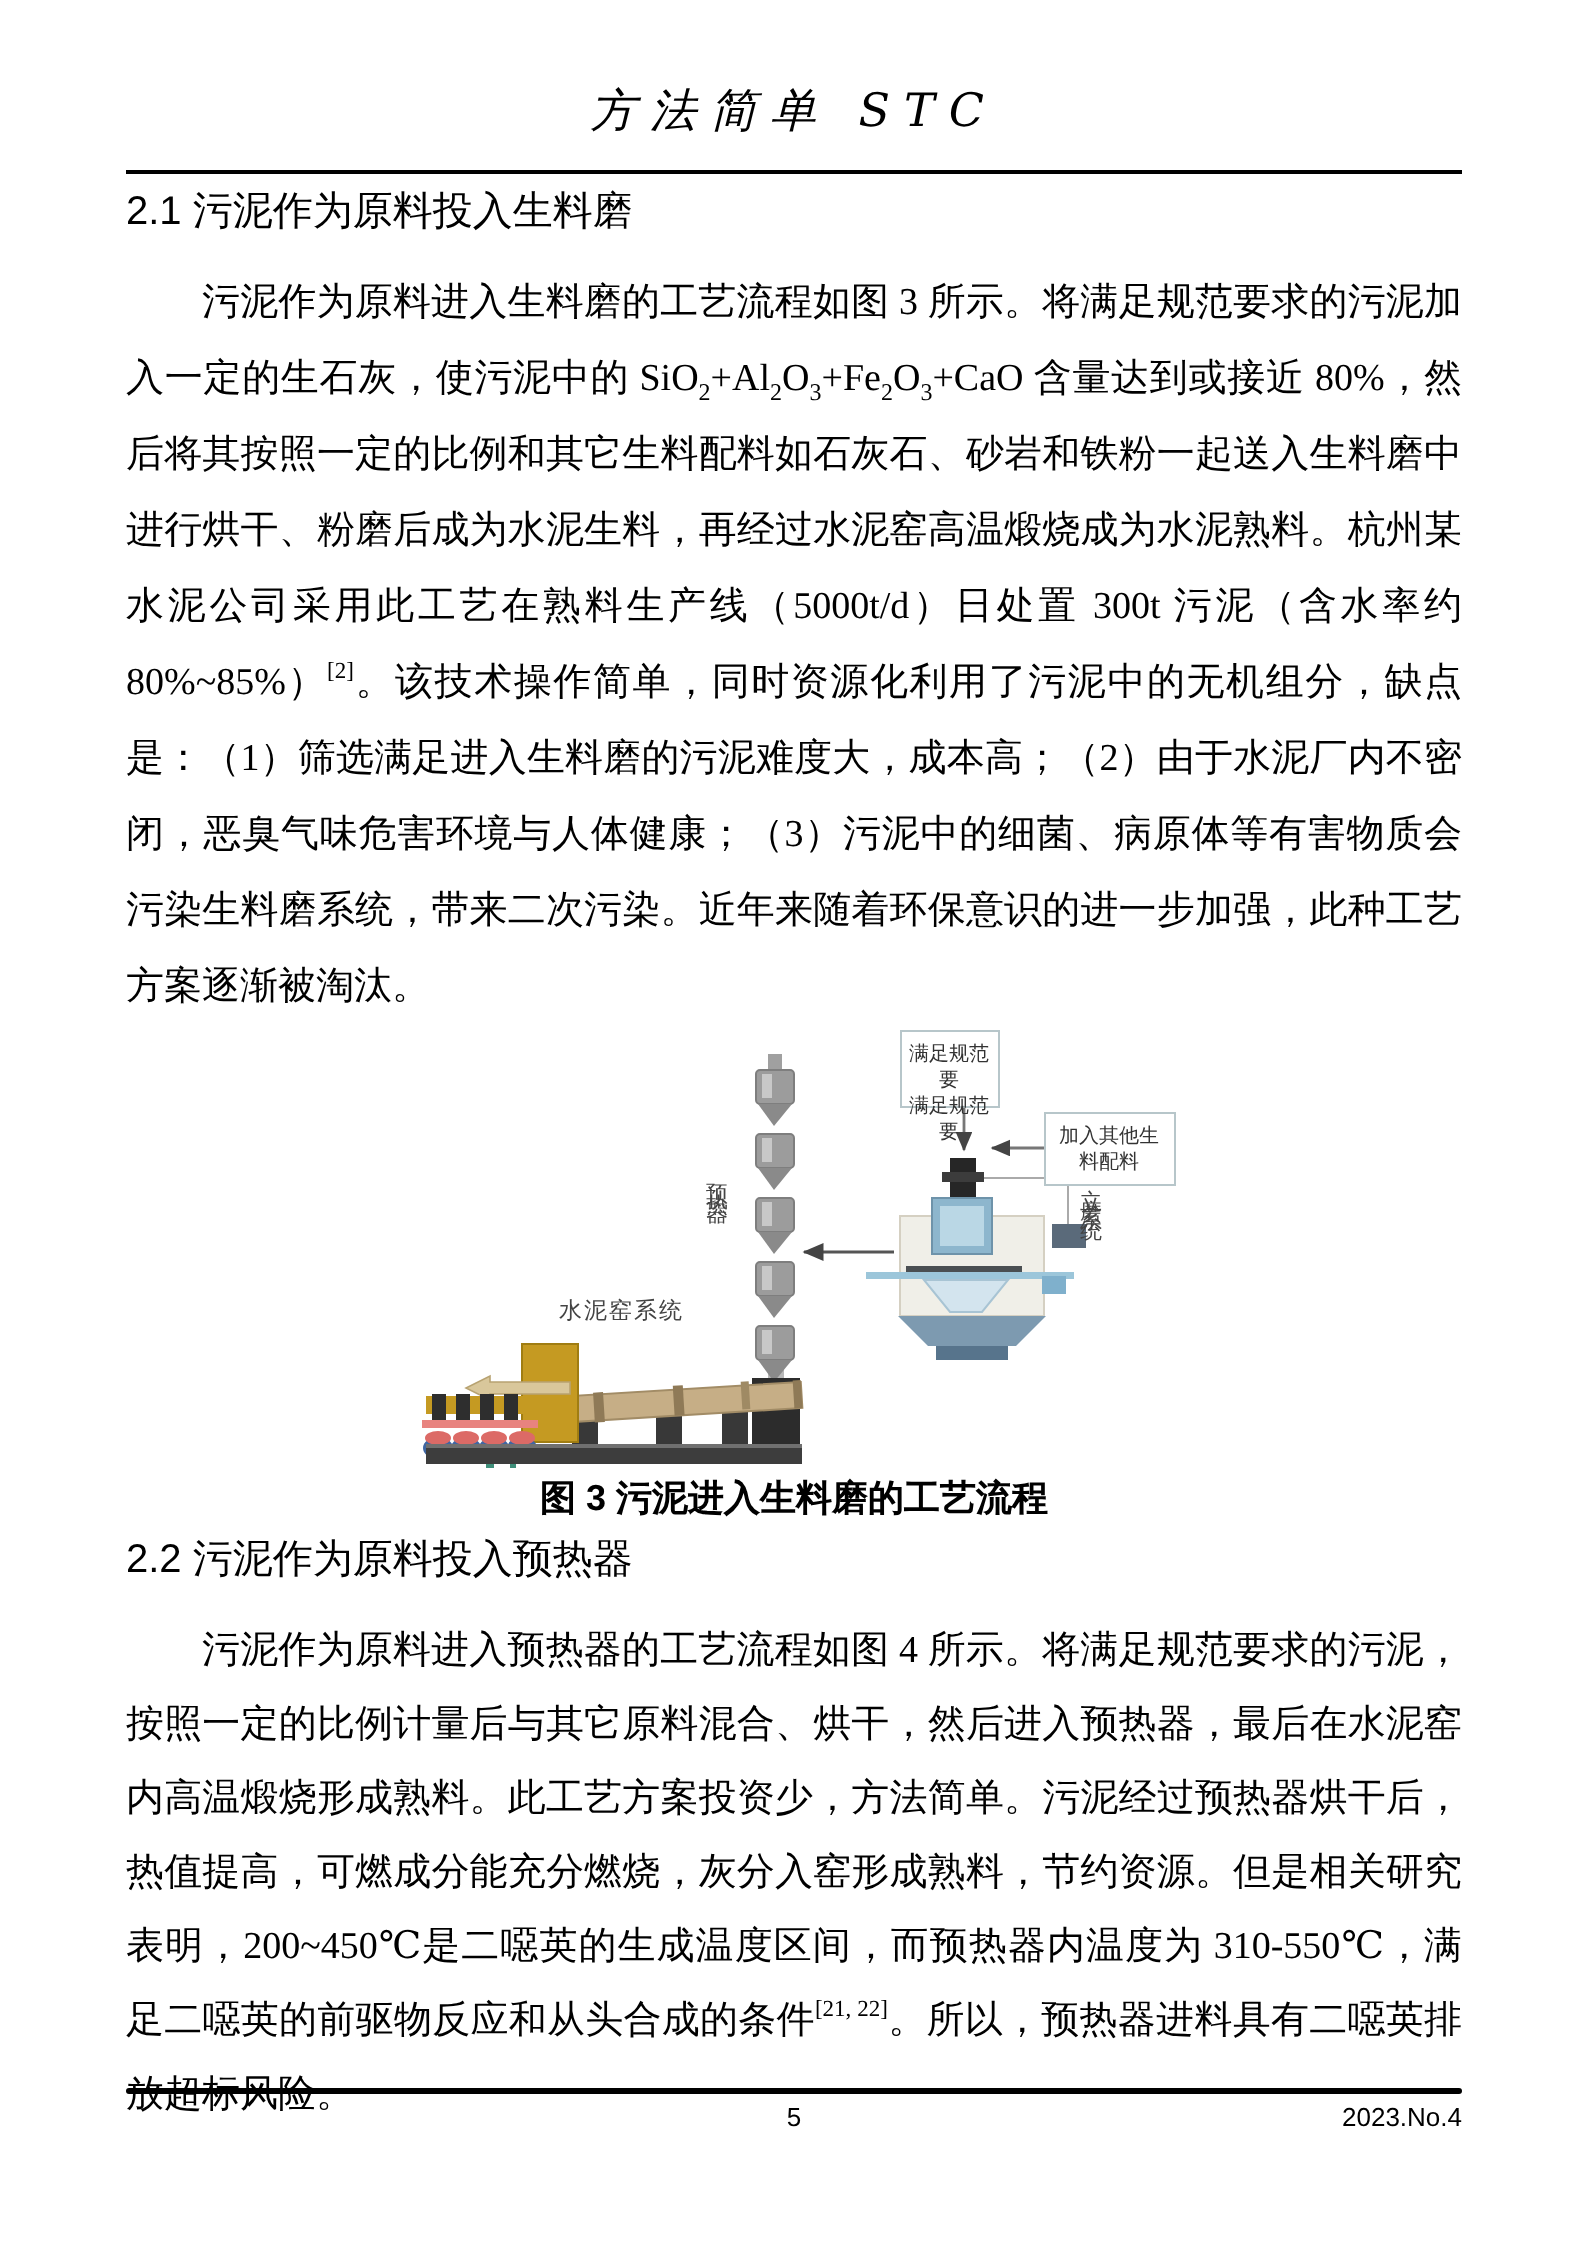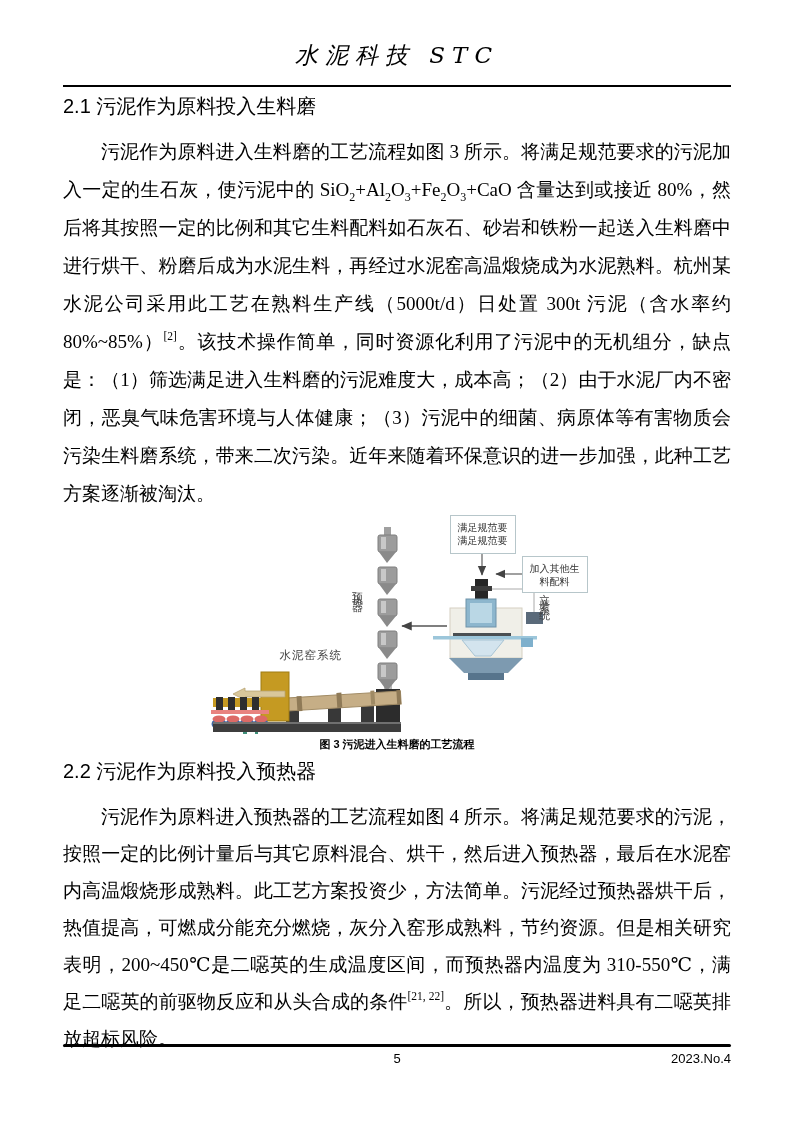--- a/index.html
+++ b/index.html
@@ -27,56 +27,56 @@
 
   .figure-wrap{width:425px;height:222px;margin:0 auto;position:relative;}
   .figure-wrap svg{position:absolute;left:0;top:0;}
   .flow-box{
     position:absolute;background:#fff;border:1px solid #b7c6ca;
     font-family:"Liberation Sans","DejaVu Sans",sans-serif;
     font-size:10px;line-height:13px;color:#333;text-align:center;
     box-sizing:border-box;padding-top:5px;
   }
   .flow-box span{display:block;}
-  .box-sludge{left:265px;top:2px;width:66px;height:39px;}
+  .box-sludge{left:265px;top:2px;width:50px;height:39px;}
   .box-ingredients{left:337px;top:43px;width:66px;height:37px;}
   .vlabel{
     position:absolute;writing-mode:vertical-rl;text-orientation:upright;
     font-family:"Liberation Sans","DejaVu Sans",sans-serif;
     font-size:11px;letter-spacing:5px;color:#444;
   }
   .lbl-preheater{left:165px;top:70px;}
   .lbl-mill{left:352px;top:72px;}
   .lbl-kiln{
     position:absolute;left:95px;top:135px;
     font-family:"Liberation Sans","DejaVu Sans",sans-serif;
     font-size:11.5px;letter-spacing:1px;color:#444;
   }
   .fig-caption{
     text-align:center;font-family:"Liberation Sans","DejaVu Sans",sans-serif;
-    font-size:11px;font-weight:bold;margin-top:2px;
+    font-size:18px;font-weight:bold;margin-top:2px;
   }
   .sec2{margin-top:28px;}
   .footer{
     position:absolute;left:63px;top:1044px;width:668px;
   }
   .footer-rule{height:3px;background:#000;border-radius:2px;}
   .footer-row{
     position:relative;margin-top:4px;
     font-family:"Liberation Sans","DejaVu Sans",sans-serif;font-size:13px;
   }
   .footer-page{text-align:center;}
   .footer-issue{position:absolute;right:0;top:0;}
 </style>
 </head>
 <body>
 
 <div class="content">
 
-  <div class="journal-title">水泥科技 STC</div>
+  <div class="journal-title">方法简单 STC</div>
   <hr class="header-rule">
 
   <h2 class="sec">2.1 污泥作为原料投入生料磨</h2>
 
   <p class="para"><span>污泥作为原料进入生料磨的工艺流程如图 3 所示。将满足规范要求的污泥加入一定的生石灰，使污泥中的 SiO</span><sub>2</sub><span>+Al</span><sub>2</sub><span>O</span><sub>3</sub><span>+Fe</span><sub>2</sub><span>O</span><sub>3</sub><span>+CaO 含量达到或接近 80%，然后将其按照一定的比例和其它生料配料如石灰石、砂岩和铁粉一起送入生料磨中进行烘干、粉磨后成为水泥生料，再经过水泥窑高温煅烧成为水泥熟料。杭州某水泥公司采用此工艺在熟料生产线（5000t/d）日处置 300t 污泥（含水率约 80%~85%）</span><sup>[2]</sup><span>。该技术操作简单，同时资源化利用了污泥中的无机组分，缺点是：（1）筛选满足进入生料磨的污泥难度大，成本高；（2）由于水泥厂内不密闭，恶臭气味危害环境与人体健康；（3）污泥中的细菌、病原体等有害物质会污染生料磨系统，带来二次污染。近年来随着环保意识的进一步加强，此种工艺方案逐渐被淘汰。</span></p>
 
   <div class="figure-wrap">
     <svg width="425" height="222" viewBox="0 0 425 222">
       <defs>
         <marker id="ah" markerWidth="9" markerHeight="8" refX="6.5" refY="3" orient="auto">

